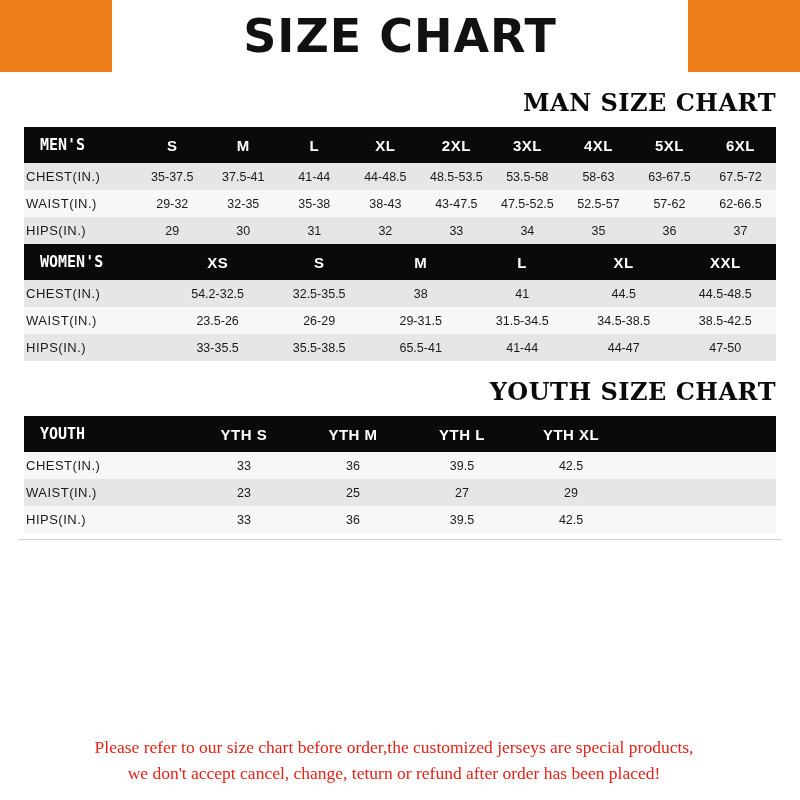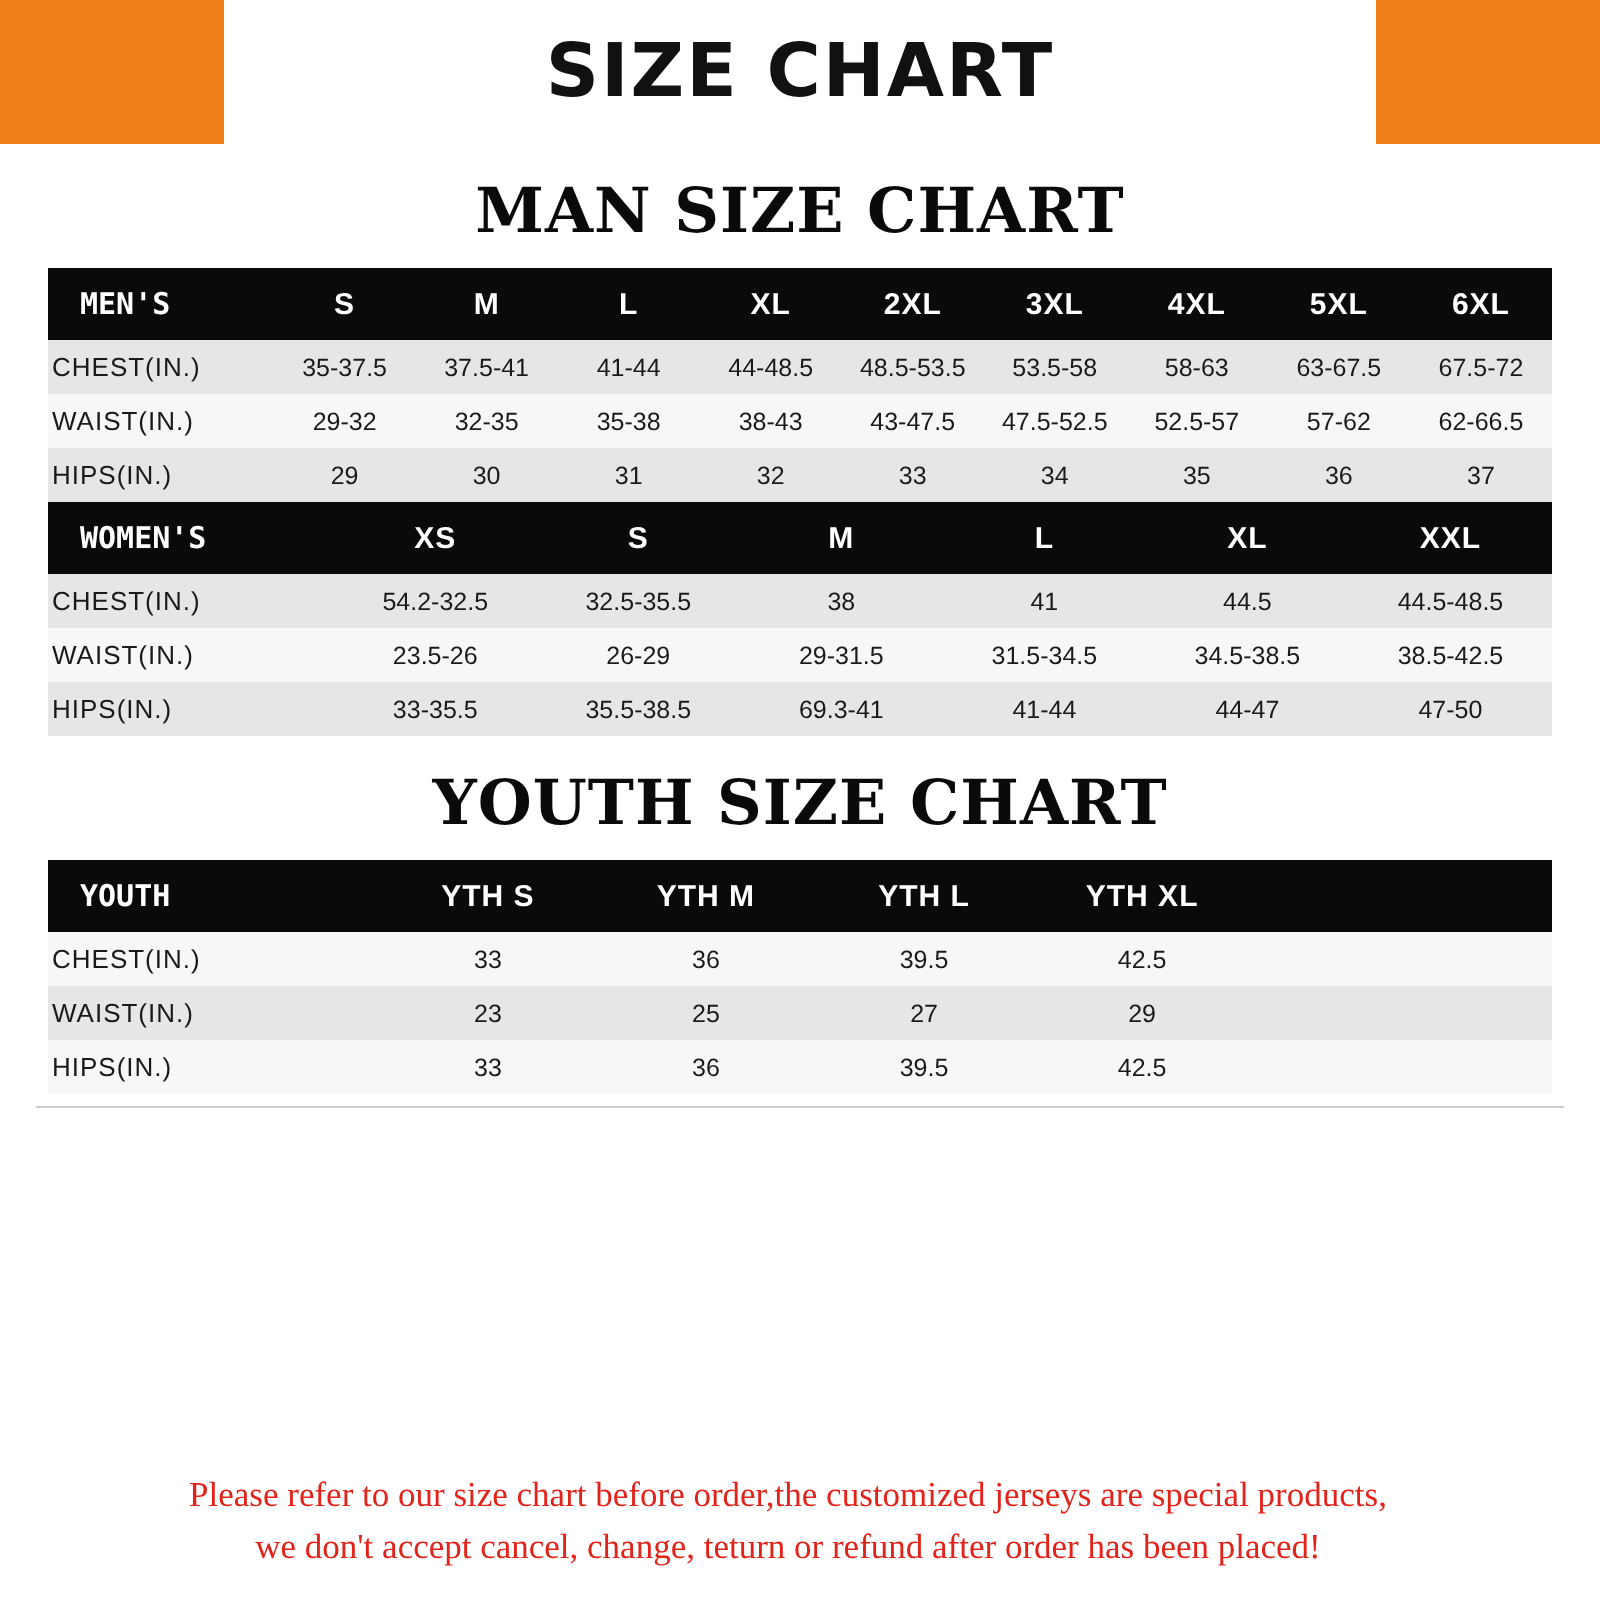--- a/index.html
+++ b/index.html
@@ -39,36 +39,36 @@
     width: 112px;
     background: #ef7f1a;
   }
   .banner-left { left: 0; }
   .banner-right { right: 0; }
   .banner-title {
     position: relative;
     z-index: 2;
     font-family: "DejaVu Sans", sans-serif;
     font-weight: bold;
-    font-size: 37px;
+    font-size: 46px;
     letter-spacing: 1px;
     color: #111111;
     text-align: center;
     line-height: 72px;
   }
   
   .section {
     padding: 0 24px;
     flex: none;
   }
   .section-title {
-    text-align: center;
+    text-align: right;
     font-family: "DejaVu Serif", serif;
     font-weight: bold;
-    font-size: 31px;
+    font-size: 24px;
     color: #0a0a0a;
     letter-spacing: 0.5px;
     margin: 16px 0 10px 0;
   }
   table.chart {
     width: 100%;
     border-collapse: collapse;
     table-layout: fixed;
   }
   table.chart th, table.chart td {
@@ -249,21 +249,21 @@
           <td>26-29</td>
           <td>29-31.5</td>
           <td>31.5-34.5</td>
           <td>34.5-38.5</td>
           <td>38.5-42.5</td>
         </tr>
         <tr class="odd">
           <td class="rowhead">HIPS(IN.)</td>
           <td>33-35.5</td>
           <td>35.5-38.5</td>
-          <td>69.3-41</td>
+          <td>65.5-41</td>
           <td>41-44</td>
           <td>44-47</td>
           <td>47-50</td>
         </tr>
       </tbody>
     </table>
   </div>
 
   <div class="section">
     <div class="section-title">YOUTH SIZE CHART</div>

